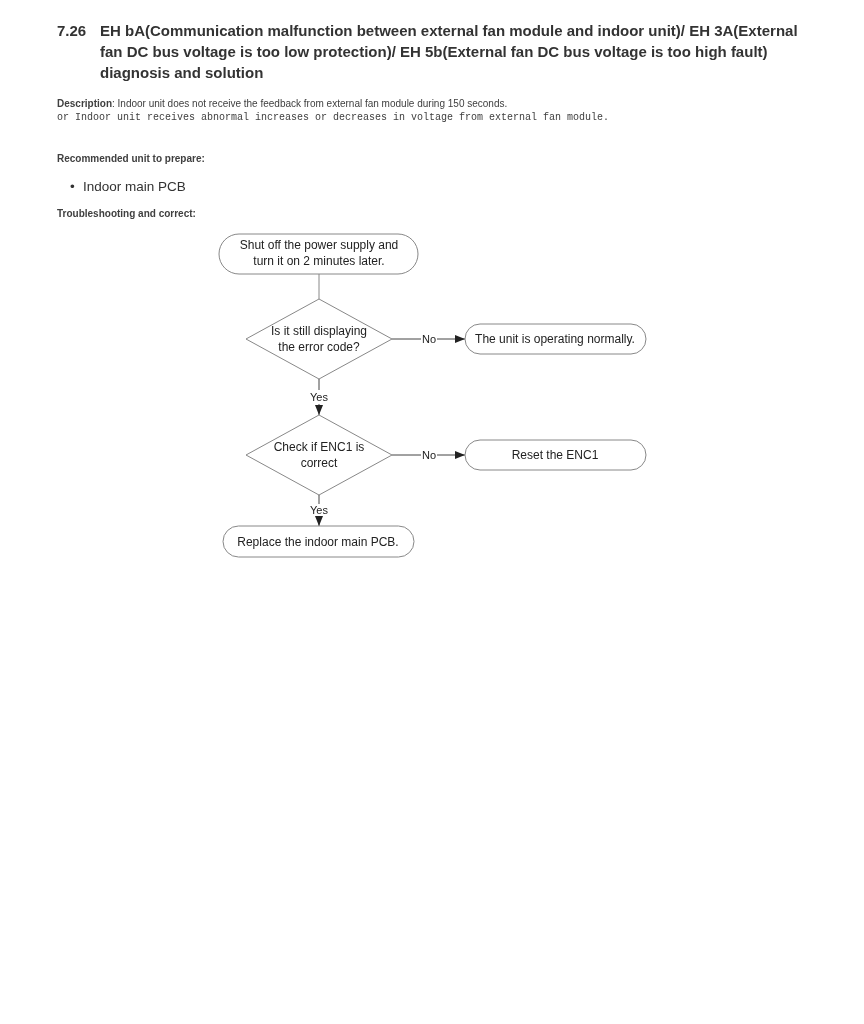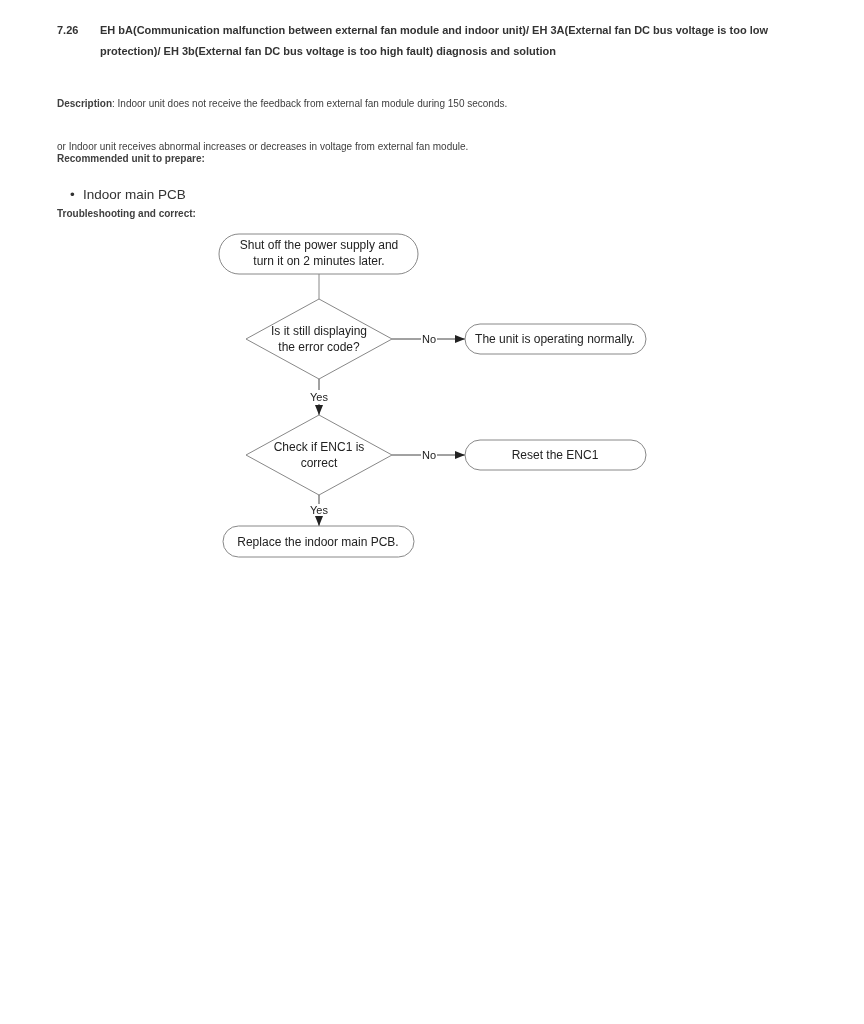--- a/index.html
+++ b/index.html
@@ -1,39 +1,39 @@
 <!DOCTYPE html>
 <html><head>
   <meta charset="utf-8">
   <style>
     html, body { margin: 0; padding: 0; background: #ffffff; }
     body { width: 864px; height: 1024px; position: relative; overflow: hidden;
       font-family: "Liberation Sans", "DejaVu Sans", sans-serif; color: #333333; }
     .heading { position: absolute; left: 57px; top: 20px; width: 760px;
-      font-size: 11px; font-weight: bold; line-height: 21px; color: #333333; }
+      font-size: 15px; font-weight: bold; line-height: 21px; color: #333333; }
     .heading .num { position: absolute; left: 0; top: 0; }
     .heading .txt { margin-left: 43px; display: block; }
     .para { position: absolute; left: 57px; font-size: 10px; line-height: 18px; color: #404040; white-space: nowrap; }
     .para b { font-weight: bold; }
-    .bullet { position: absolute; left: 70px; top: 178px; font-size: 13.5px; line-height: 18px; white-space: nowrap; margin-top: 8px; }
+    .bullet { position: absolute; left: 70px; top: 178px; font-size: 13.5px; line-height: 18px; white-space: nowrap; }
     .bullet .dot { display: inline-block; width: 13px; }
     svg text { font-family: "Liberation Sans", "DejaVu Sans", sans-serif; fill: #222222; }
   </style>
 </head>
 <body>
 
 <div class="heading">
   <span class="num">7.26</span>
-  <span class="txt">EH bA(Communication malfunction between external fan module and indoor unit)/ EH 3A(External fan DC bus voltage is too low protection)/ EH 3b(External fan DC bus voltage is too high fault) diagnosis and solution</span>
+  <span class="txt">EH bA(Communication malfunction between external fan module and indoor unit)/ EH 3A(External fan DC bus voltage is too low protection)/ EH 5b(External fan DC bus voltage is too high fault) diagnosis and solution</span>
 </div>
 
 <div class="para" style="top:95px;">
   <b>Description</b><span>: Indoor unit does not receive the feedback from external fan module during 150 seconds.</span>
 </div>
-<div class="para" style="top:138px;">or Indoor unit receives abnormal increases or decreases in voltage from external fan module.</div>
+<div class="para" style="top:109px;font-family:Liberation Mono, monospace;">or Indoor unit receives abnormal increases or decreases in voltage from external fan module.</div>
 
 <div class="para" style="top:150px;"><b>Recommended unit to prepare:</b></div>
 
 <div class="bullet">
   <span class="dot">•</span><span>Indoor main PCB</span>
 </div>
 
 <div class="para" style="top:205px;"><b>Troubleshooting and correct:</b></div>
 
 <svg style="position:absolute;left:0;top:0;" width="864" height="1024" viewBox="0 0 864 1024">

